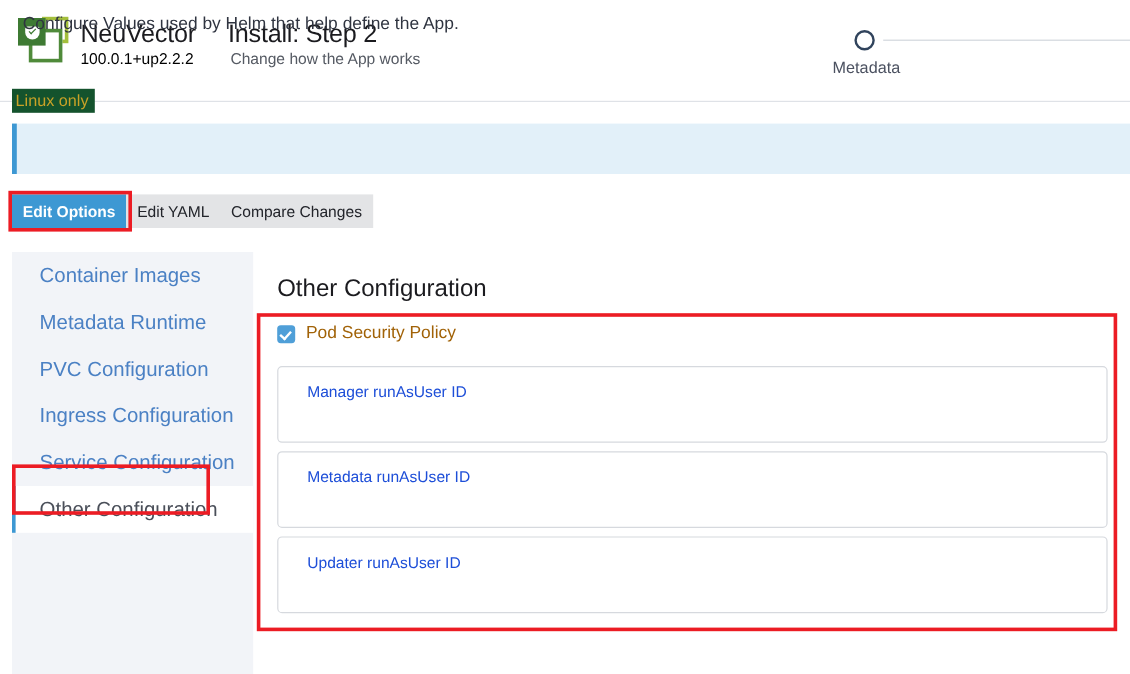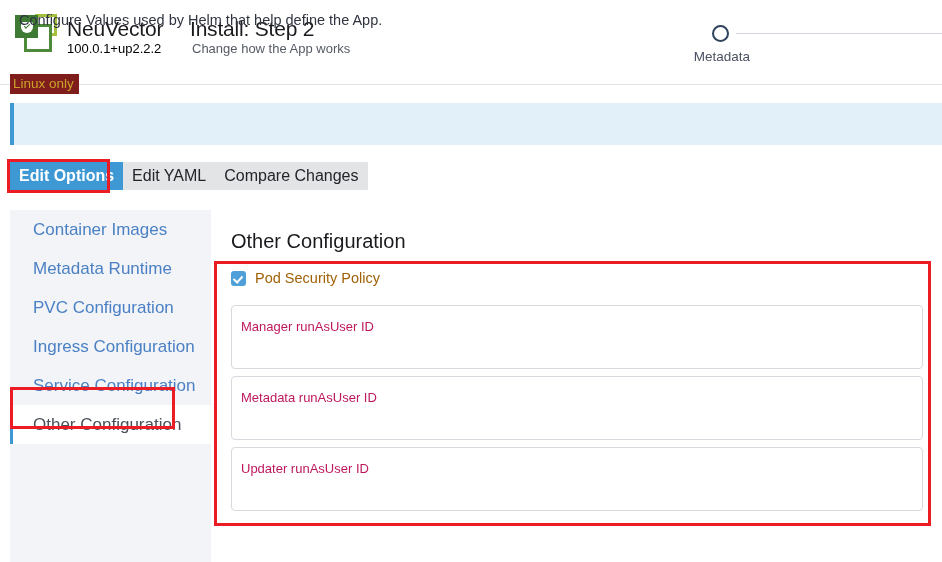--- a/index.html
+++ b/index.html
@@ -136,21 +136,21 @@
     position: absolute;
     left: 0; top: 10px;
     width: 942px;
     height: 1px;
     background: #dfe2e7;
   }
   .os-badge {
     position: absolute;
     left: 10px; top: 0px;
     padding: 1px 5px 2px 3px;
-    background: #7f1d1d;
+    background: #14532d;
     color: #c9a227;
     font-size: 13.5px;
     line-height: 17px;
   }
 
   
   .banner {
     position: absolute;
     left: 10px; top: 103px;
     width: 932px;
@@ -172,21 +172,21 @@
     left: 10px; top: 162px;
     height: 28px;
     background: #e3e4e6;
     display: flex;
     align-items: stretch;
   }
   .tab {
     display: flex;
     align-items: center;
     padding: 0 9px;
-    font-size: 16px;
+    font-size: 13px;
     color: #22242a;
     cursor: pointer;
     white-space: nowrap;
   }
   .tab.active {
     background: #3d98d3;
     color: #ffffff;
     font-weight: 600;
   }
   .anno-tab {
@@ -283,23 +283,23 @@
     border: 1px solid #d6d9de;
     border-radius: 4px;
     background: #ffffff;
     box-sizing: border-box;
   }
   .field-1 { top: 305px; }
   .field-2 { top: 376px; }
   .field-3 { top: 447px; }
   .field-label {
     position: absolute;
-    left: 9px; top: 13px;
+    left: 24px; top: 13px;
     font-size: 13px;
-    color: #be185d;
+    color: #1d4ed8;
     text-align: right;
   }
 </style>
 </head>
 <body>
 
 <div class="header">
 
   <div class="logo">
     <div class="sq-outline"></div>

